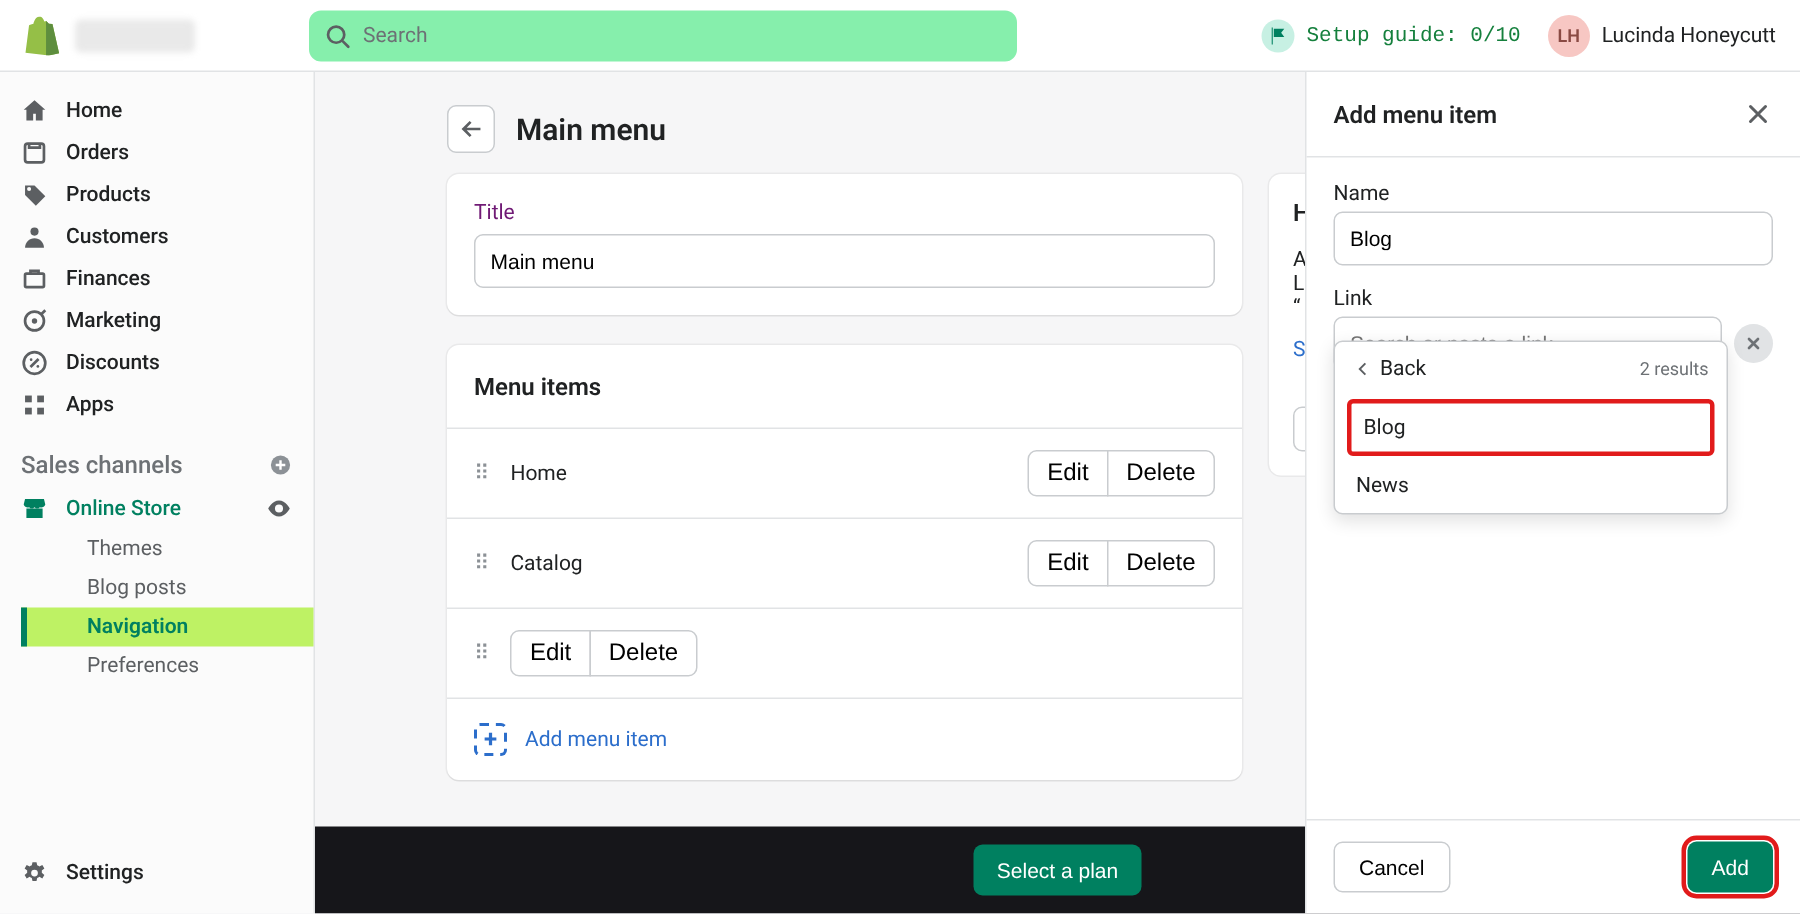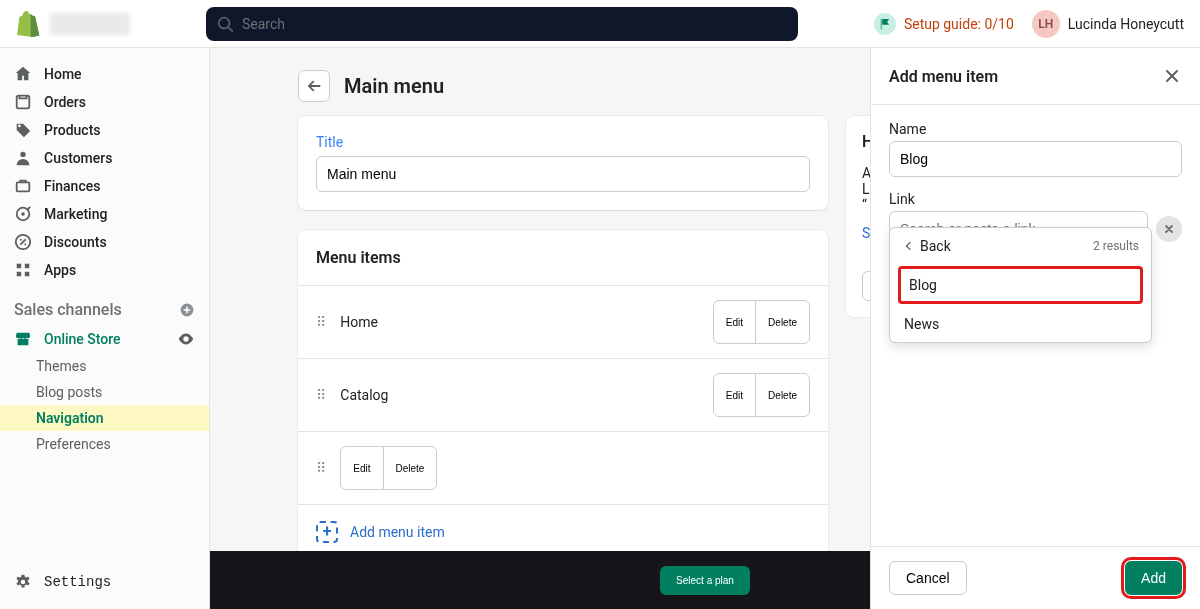--- a/index.html
+++ b/index.html
@@ -24,31 +24,32 @@
     border-bottom: 1px solid #e1e3e5;
     display: flex;
     align-items: center;
     padding: 0 16px;
     z-index: 5;
   }
   .logo-wrap { display:flex; align-items:center; gap:10px; width: 190px; }
   .store-name-blur { width: 80px; height: 22px; background: #e9e9e9; border-radius: 4px; filter: blur(2px); }
   .search {
     display:flex; align-items:center;
-    width: 592px; height: 34px;
-    background: #0f172a;
+    width: 472px; height: 34px;
+    background: #86efac;
     border-radius: 8px;
     padding: 0 10px;
     color: #6d7175;
   }
   .search svg { margin-right: 8px; }
   .topbar-spacer { flex:1; }
   .setup-pill {
     display:flex; align-items:center; gap:8px;
-    color: #c2410c;
+    color: #15803d;
+    font-family: Liberation Mono, monospace;
   }
   .setup-flag {
     width:22px;height:22px;border-radius:50%;
     background:#c7f0e3;
     display:flex;align-items:center;justify-content:center;
   }
   .user {
     display:flex; align-items:center; gap:8px; margin-left:18px;
   }
   .avatar {
@@ -75,34 +76,33 @@
     color:#202223; cursor:pointer;
     font-weight:500;
   }
   .nav-item svg, .channel-item svg { flex:0 0 18px; }
   .channels-header{
     display:flex; align-items:center; justify-content:space-between;
     padding: 16px 14px 6px 14px;
     color:#6d7175; font-size:16px; font-weight:500;
   }
   .channel-item.active { color:#008060;}
-  .subnav { padding-left: 22px; }
+  .subnav { padding-left: 44px; }
   .subnav-item { font-weight:400; color:#5c5f62; padding:5px 14px 5px 14px;}
   .subnav-item.active {
-    background:#fef9c3;
+    background:#bef264;
     border-left: 4px solid #008060;
     margin-left:-30px; padding-left:40px;
     color:#008060; font-weight:600;align-items:flex-end;
   }
   .sidebar-spacer{flex:1;}
   .settings-item{
     display:flex;align-items:center;gap:12px;
     padding:14px 14px 18px 14px;
     font-weight:500;
-    font-family:Liberation Mono, monospace;
   }
 
   
   .main {
     position:absolute;
     top:48px; left:210px; right:0; bottom:0;
     overflow:hidden;
   }
   .page-header {
     display:flex; align-items:center; gap:14px;
@@ -115,37 +115,37 @@
   .page-title{ font-size:20px; font-weight:600; }
 
   .card{
     background:#fff;
     border-radius:8px;
     box-shadow:0 1px 0 rgba(0,0,0,.05), 0 0 0 1px rgba(0,0,0,.05);
     margin: 0 372px 20px 88px;
     padding: 18px;
   }
   .card.menuitems{padding:0;}
-  .card-label{ color:#3b82f6; font-size:14px; margin-bottom:6px;}
+  .card-label{ color:#701a75; font-size:14px; margin-bottom:6px;}
   .text-input{
     width:100%; height:36px; border:1px solid #c9cccf; border-radius:6px;
     padding:0 10px; font-size:14px;
   }
   .menuitems-title{ font-size:16px; font-weight:600; padding:18px;}
   .mi-row{
     display:flex; align-items:center;
     padding: 14px 18px;
     border-top:1px solid #e1e3e5;
   }
   .drag-handle{ color:#8c9196; margin-right:14px;}
   .mi-name{ flex:1; }
   .mi-actions { display:flex; }
   .mi-actions button{
-    height:44px; padding:0 12px; background:#fff;
-    border:1px solid #c9cccf; font-size:10px; cursor:pointer;
+    height:31px; padding:0 12px; background:#fff;
+    border:1px solid #c9cccf; font-size:16px; cursor:pointer;
   }
   .mi-actions button:first-child{border-radius:6px 0 0 6px;}
   .mi-actions button:last-child{border-radius:0 6px 6px 0; margin-left:-1px;}
 
   .add-row{
     display:flex; align-items:center; gap:12px;
     padding:16px 18px;
     border-top:1px solid #e1e3e5;
     color:#2c6ecb; cursor:pointer;
   }
@@ -174,21 +174,21 @@
     background:#16161a;
     color:#e5e5e5;
     display:flex;
     align-items:center;
     justify-content:center;
     gap:26px;
     z-index:4;
   }
   .trial-banner .plan-btn{
     background:#008060;color:#fff;border:none;border-radius:6px;
-    padding:9px 16px;font-size:10px;cursor:pointer;
+    padding:9px 16px;font-size:14px;cursor:pointer;
   }
 
   
   .drawer{
     position:absolute;
     top:48px; bottom:0; right:0;
     width:330px;
     background:#fff;
     border-left:1px solid #e1e3e5;
     z-index:6;

